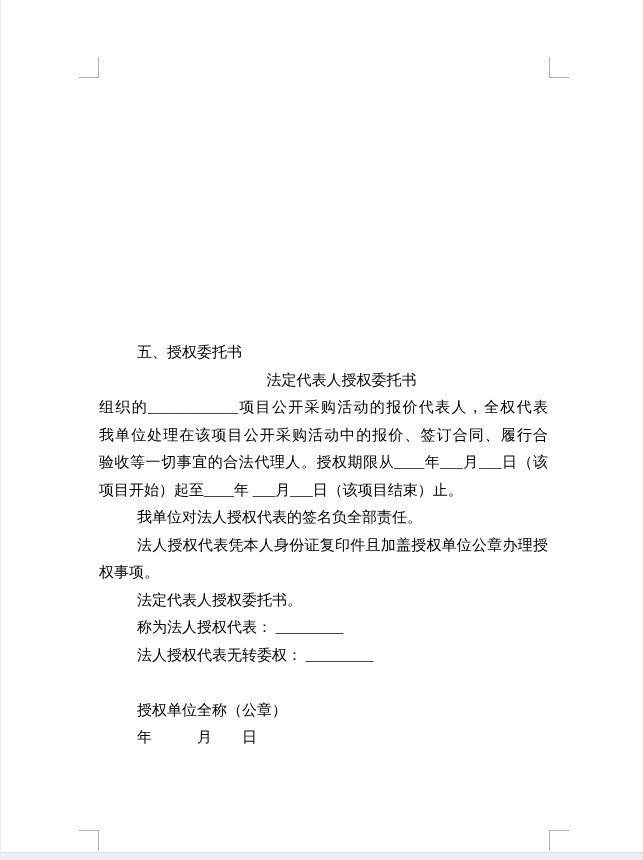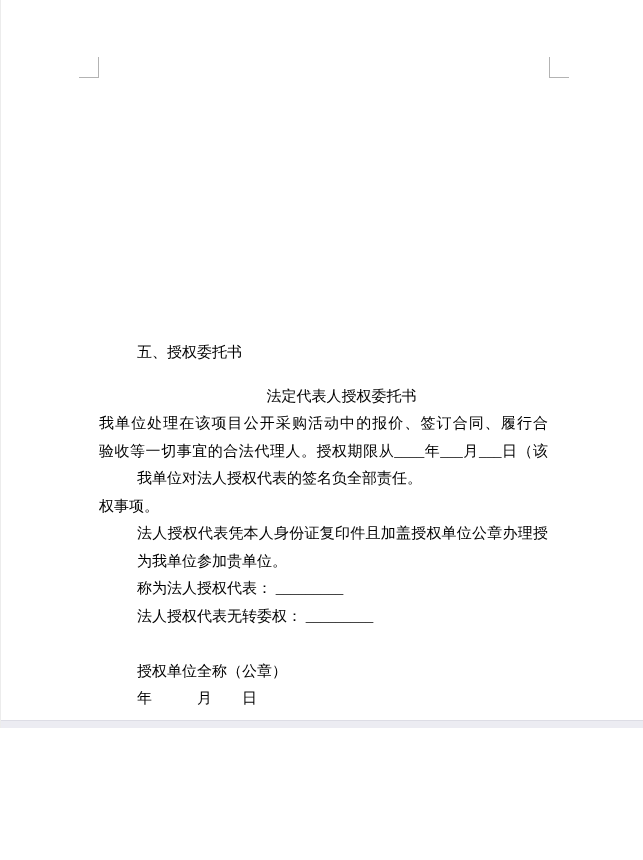--- a/index.html
+++ b/index.html
@@ -1,20 +1,20 @@
 <!DOCTYPE html>
 <html><head>
 <meta charset="utf-8">
 <style>
   html, body { margin: 0; padding: 0; background: #ffffff; }
 
   .page {
     position: relative;
     width: 643px;
-    height: 728px;
+    height: 860px;
     background: #ffffff;
     overflow: hidden;
     font-family: "Liberation Serif", "DejaVu Serif", serif;
     color: #000000;
     border-left: 1px solid #ececec;
     box-sizing: border-box;
   }
 
   
   .crop { position: absolute; width: 19px; height: 20px; }
@@ -36,42 +36,44 @@
   .textblock {
     position: absolute;
     left: 98px;
     top: 339px;
     width: 449px;
     font-size: 15px;
     line-height: 27.53px;
   }
   .ln { height: 27.53px; overflow: hidden; }
   .ln.indent { text-indent: 38px; }
-  .ln.center { text-align: center; text-indent: 36px; margin-top: 16px; }
+  .ln.center { text-align: center; text-indent: 36px; }
   .ln.fill   { text-align: justify; text-align-last: justify; text-justify: inter-character; }
 </style>
 </head>
 <body>
 
 <div class="page">
 
   <div class="crop tl"></div>
   <div class="crop tr"></div>
   <div class="crop bl"></div>
   <div class="crop br"></div>
 
   <div class="textblock">
     <div class="ln indent">五、授权委托书</div>
     <div class="ln center">法定代表人授权委托书</div>
+    <div class="ln fill">组织的____________项目公开采购活动的报价代表人，全权代表</div>
     <div class="ln fill">我单位处理在该项目公开采购活动中的报价、签订合同、履行合同、</div>
     <div class="ln fill">验收等一切事宜的合法代理人。授权期限从____年___月___日（该</div>
+    <div class="ln">项目开始）起至____年 ___月___日（该项目结束）止。</div>
     <div class="ln indent">我单位对法人授权代表的签名负全部责任。</div>
+    <div class="ln indent fill">法人授权代表凭本人身份证复印件且加盖授权单位公章办理授</div>
     <div class="ln">权事项。</div>
-    <div class="ln indent fill">法人授权代表凭本人身份证复印件且加盖授权单位公章办理授</div>
-    <div class="ln indent">为我单位参加贵单位。</div>
+    <div class="ln indent">法定代表人授权委托书。</div>
     <div class="ln indent">称为法人授权代表： _________</div>
     <div class="ln indent">法人授权代表无转委权： _________</div>
     <div class="ln"></div>
     <div class="ln indent">授权单位全称（公章）</div>
     <div class="ln indent">年　　　月　　日</div>
   </div>
 
   <div class="page-gap"></div>
 
 </div>

